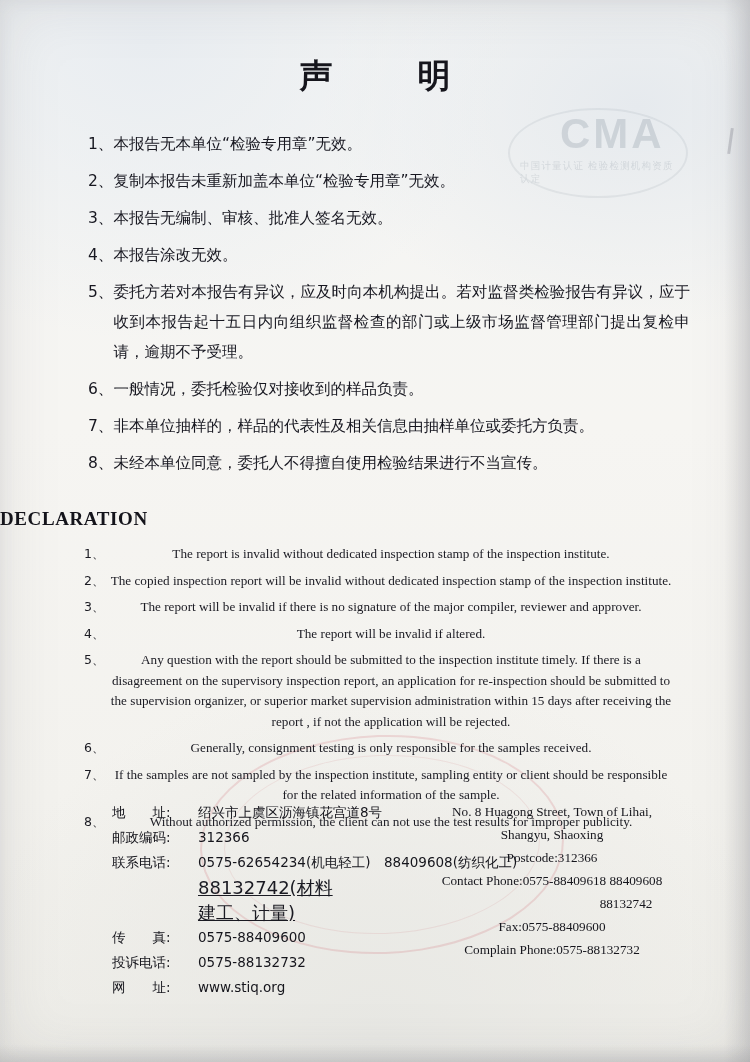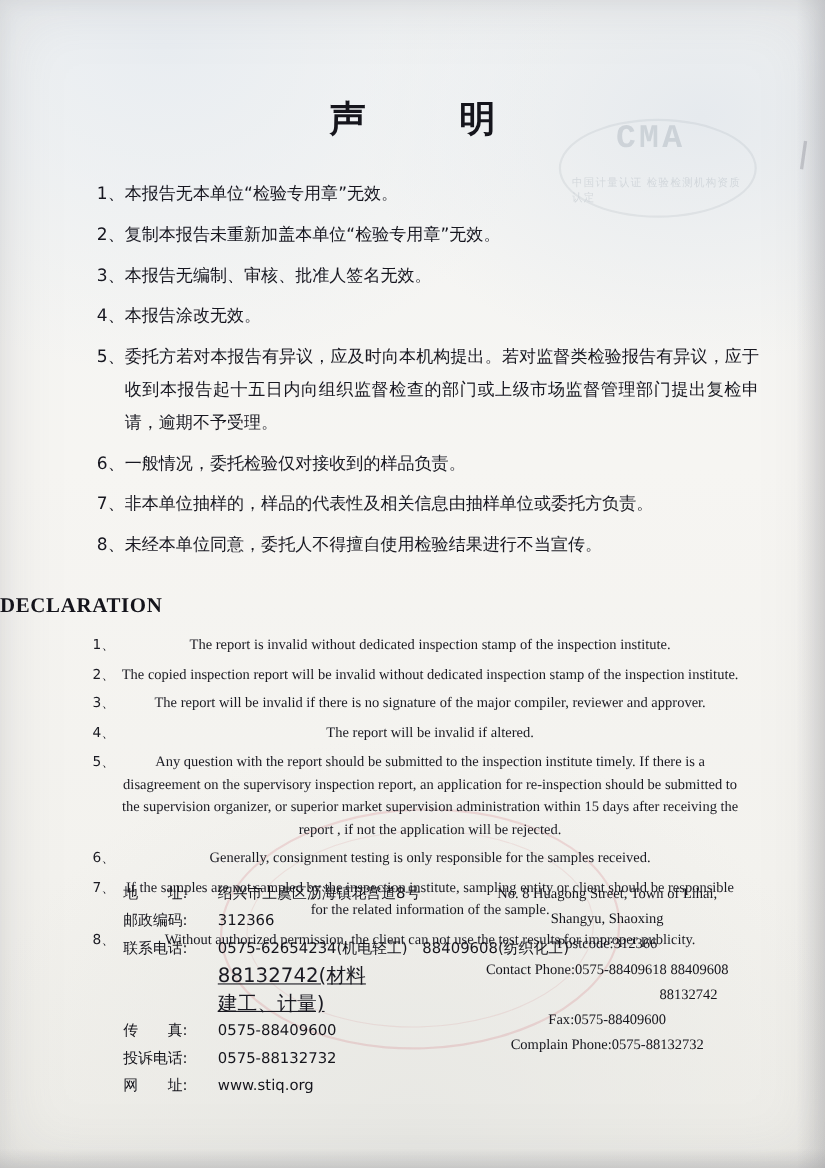--- a/index.html
+++ b/index.html
@@ -59,22 +59,22 @@
     top: 108px;
     width: 176px;
     height: 86px;
     pointer-events: none;
     opacity: 0.30;
   }
   .cma-mark .cma-text {
     position: absolute;
     left: 52px;
     top: 2px;
-    font-family: Liberation Mono, monospace;
-    font-size: 30px;
+    font-family: Liberation Sans, sans-serif;
+    font-size: 42px;
     font-weight: bold;
     letter-spacing: 3px;
     color: #8f9aa6;
   }
   .cma-mark .cma-sub {
     position: absolute;
     left: 12px;
     top: 52px;
     font-family: "Liberation Sans", sans-serif;
     font-size: 9.5px;
@@ -103,21 +103,21 @@
   .content {
     position: relative;
     z-index: 3;
   }
   .title-cn {
     text-align: center;
     font-size: 33px;
     letter-spacing: 26px;
     padding-left: 26px;
     font-weight: bold;
-    margin: 86px 0 0 0;
+    margin: 54px 0 0 0;
     color: #15151c;
     font-family: "DejaVu Sans", sans-serif;
   }
   .cn-list {
     margin: 30px 0 0 0;
     padding: 0 60px 0 88px;
   }
   .cn-item {
     display: flex;
     align-items: flex-start;

